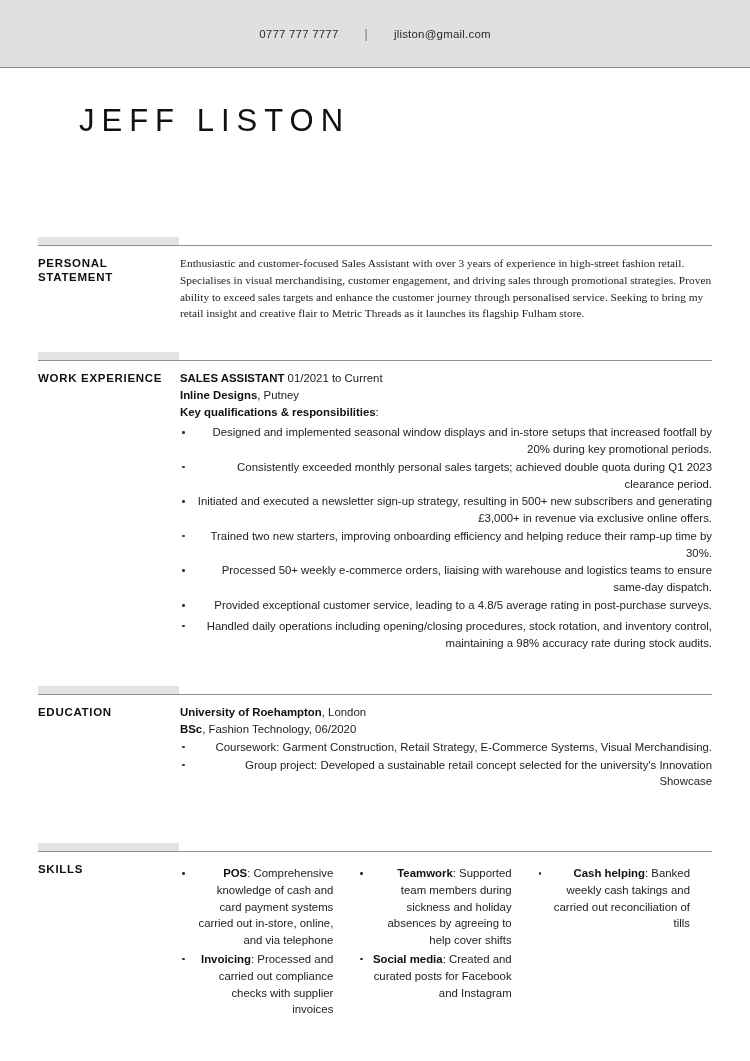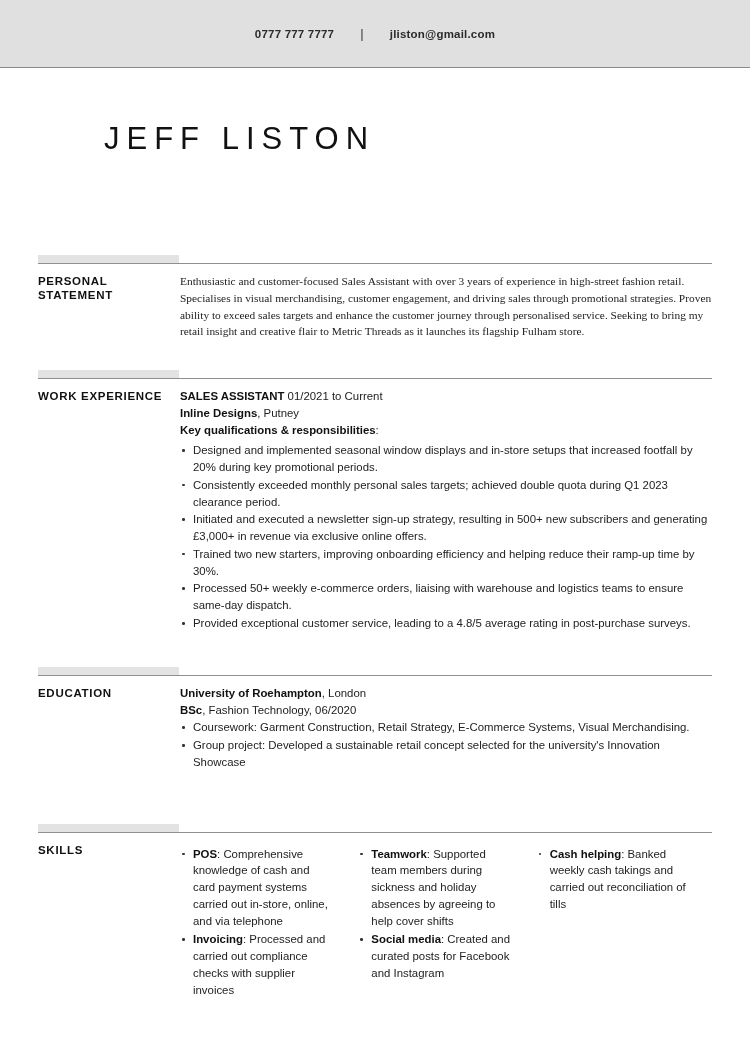--- a/index.html
+++ b/index.html
@@ -25,33 +25,31 @@
     align-items: center;
     justify-content: center;
     box-sizing: border-box;
   }
   .contact-line {
     display: flex;
     align-items: center;
     font-size: 11.5px;
     color: #2b2b2b;
     letter-spacing: .2px;
-    font-weight: bold;
   }
   .contact-item { white-space: nowrap; }
   .contact-sep {
     margin: 0 26px;
     color: #6d6d6d;
     font-size: 12px;
   }
 
   
   .name-wrap {
-    padding: 35px 0 0 104px;
-    margin-top: 18px;
+    padding: 35px 0 0 79px;
   }
   .full-name {
     font-size: 31px;
     font-weight: 300;
     letter-spacing: 7px;
     color: #111111;
     white-space: nowrap;
   }
 
   
@@ -107,20 +105,21 @@
   .job-line { color: #222222; }
   ul.bullets {
     list-style: none;
     margin: 4px 0 0 0;
     padding: 0;
   }
   ul.bullets li {
     position: relative;
     padding-left: 13px;
     margin-bottom: 1px;
+    text-align: right;
   }
   ul.bullets li::before {
     content: "";
     position: absolute;
     left: 2px;
     top: 7px;
     width: 2.5px;
     height: 2.5px;
     border-radius: 50%;
     background: #333333;
@@ -200,20 +199,23 @@
         <span class="sub-head">Key qualifications &amp; responsibilities</span><span>:</span>
       </div>
       <ul class="bullets">
         <li>Designed and implemented seasonal window displays and in-store setups that increased footfall by 20% during key promotional periods.</li>
         <li>Consistently exceeded monthly personal sales targets; achieved double quota during Q1 2023 clearance period.</li>
         <li>Initiated and executed a newsletter sign-up strategy, resulting in 500+ new subscribers and generating £3,000+ in revenue via exclusive online offers.</li>
         <li>Trained two new starters, improving onboarding efficiency and helping reduce their ramp-up time by 30%.</li>
         <li>Processed 50+ weekly e-commerce orders, liaising with warehouse and logistics teams to ensure same-day dispatch.</li>
         <li>Provided exceptional customer service, leading to a 4.8/5 average rating in post-purchase surveys.</li>
       </ul>
+      <ul class="bullets">
+        <li>Handled daily operations including opening/closing procedures, stock rotation, and inventory control, maintaining a 98% accuracy rate during stock audits.</li>
+      </ul>
     </div>
   </div>
 </div>
 
 <div class="gap-edu"></div>
 
 <div class="section">
   <div class="divider">
     <div class="thick"></div>
     <div class="thin"></div>

